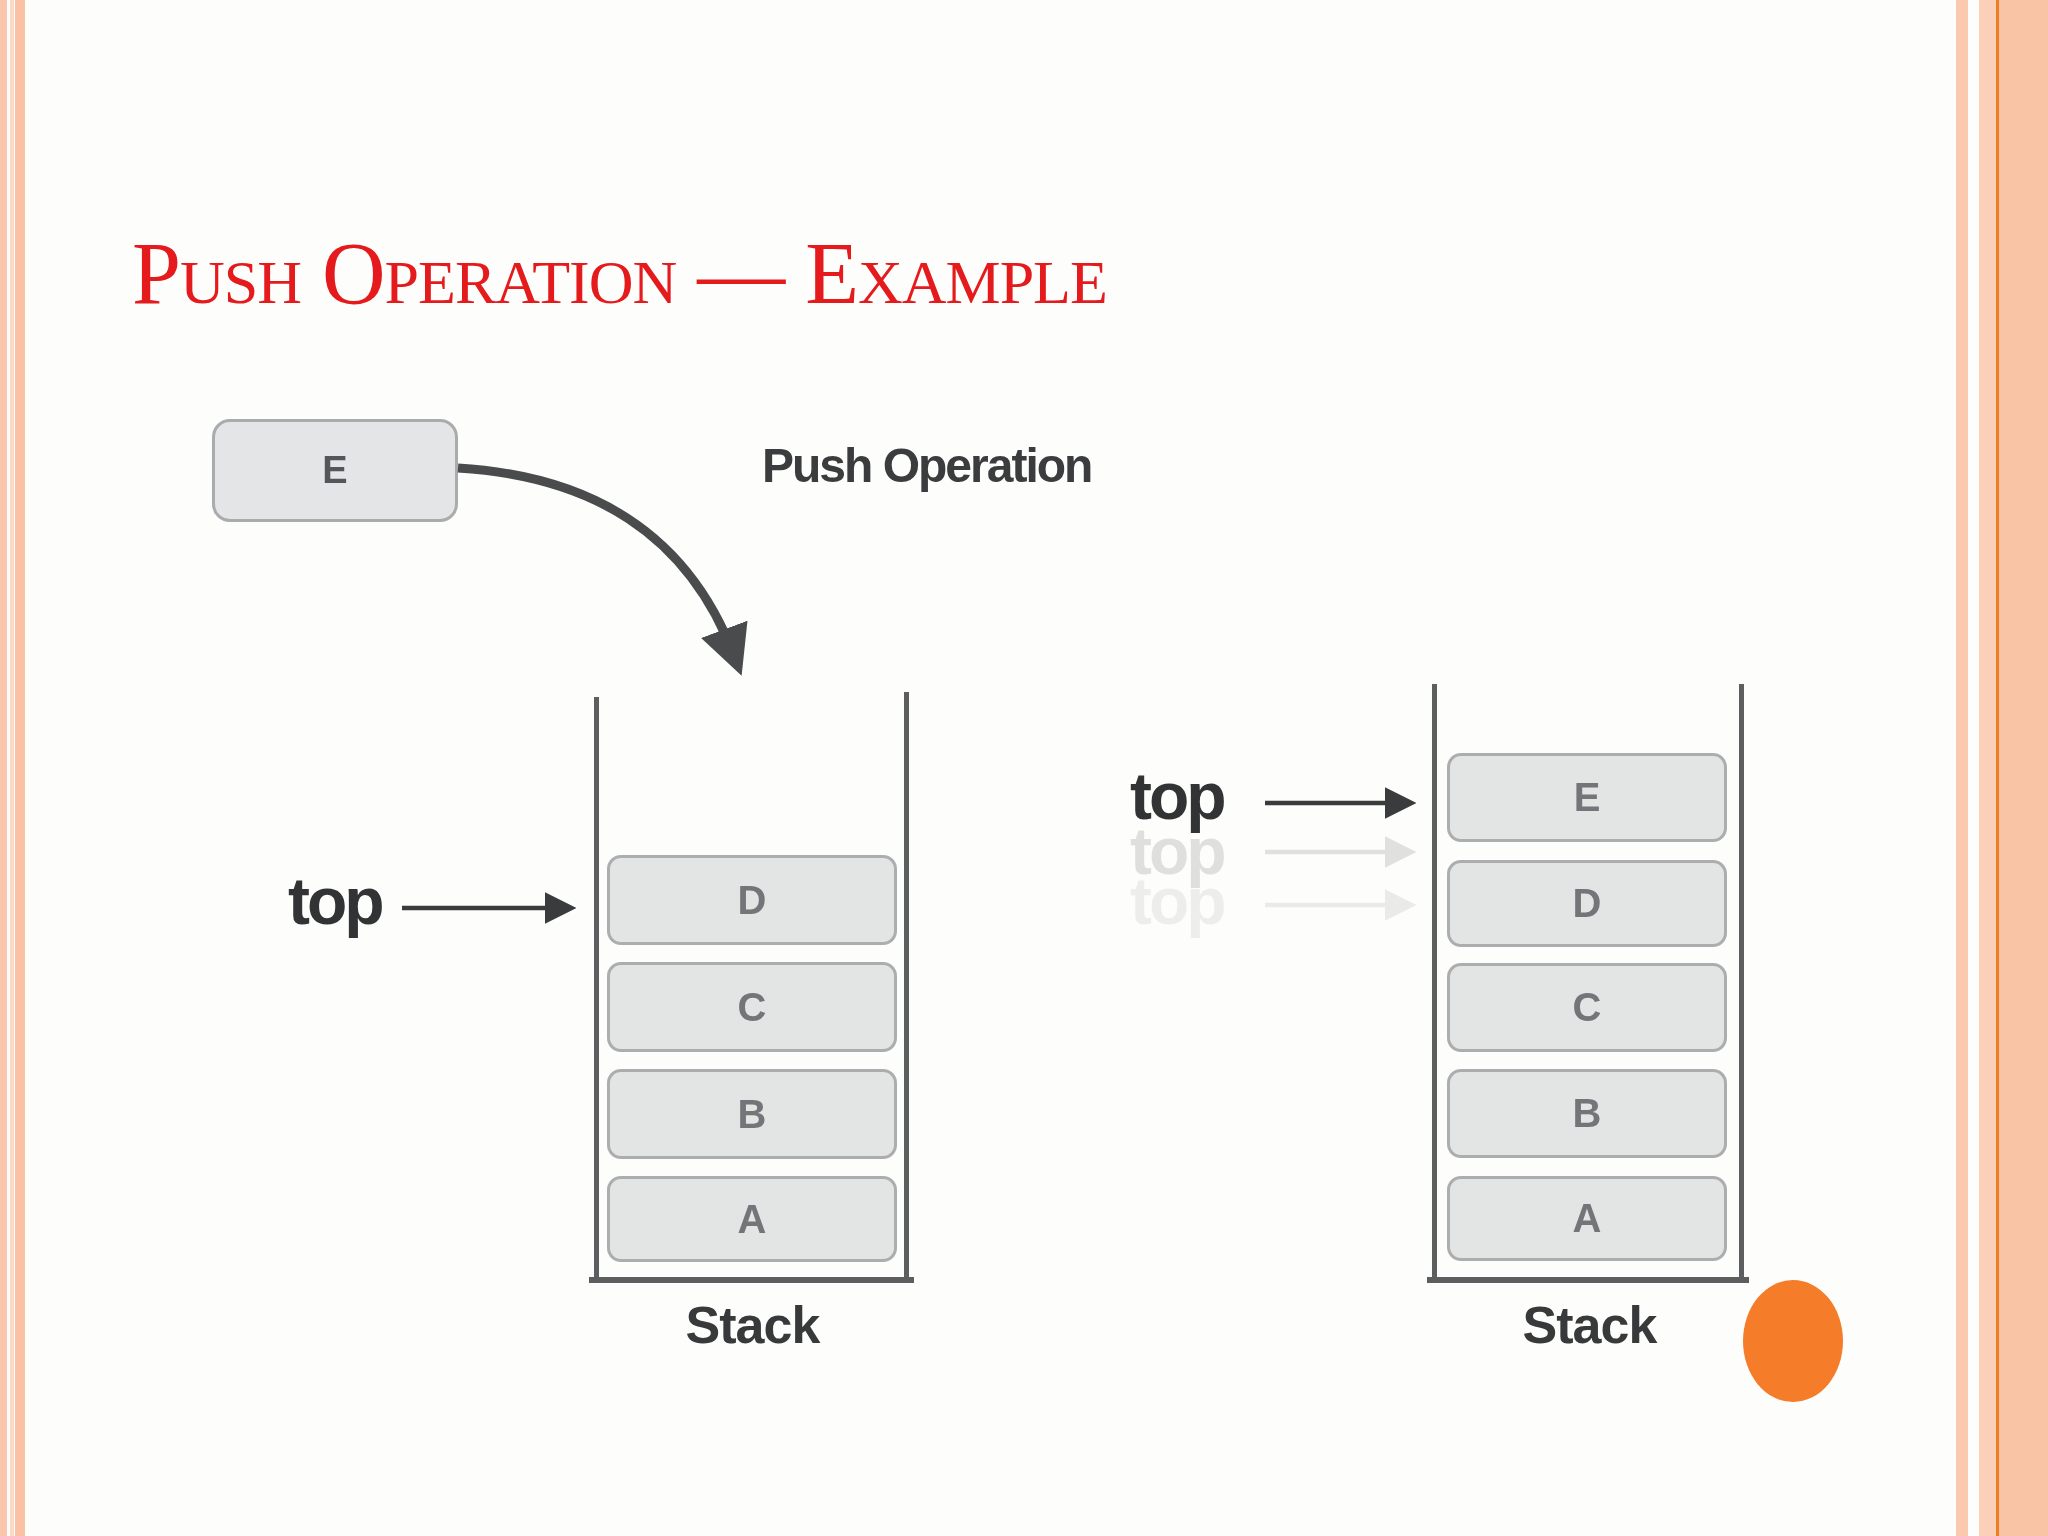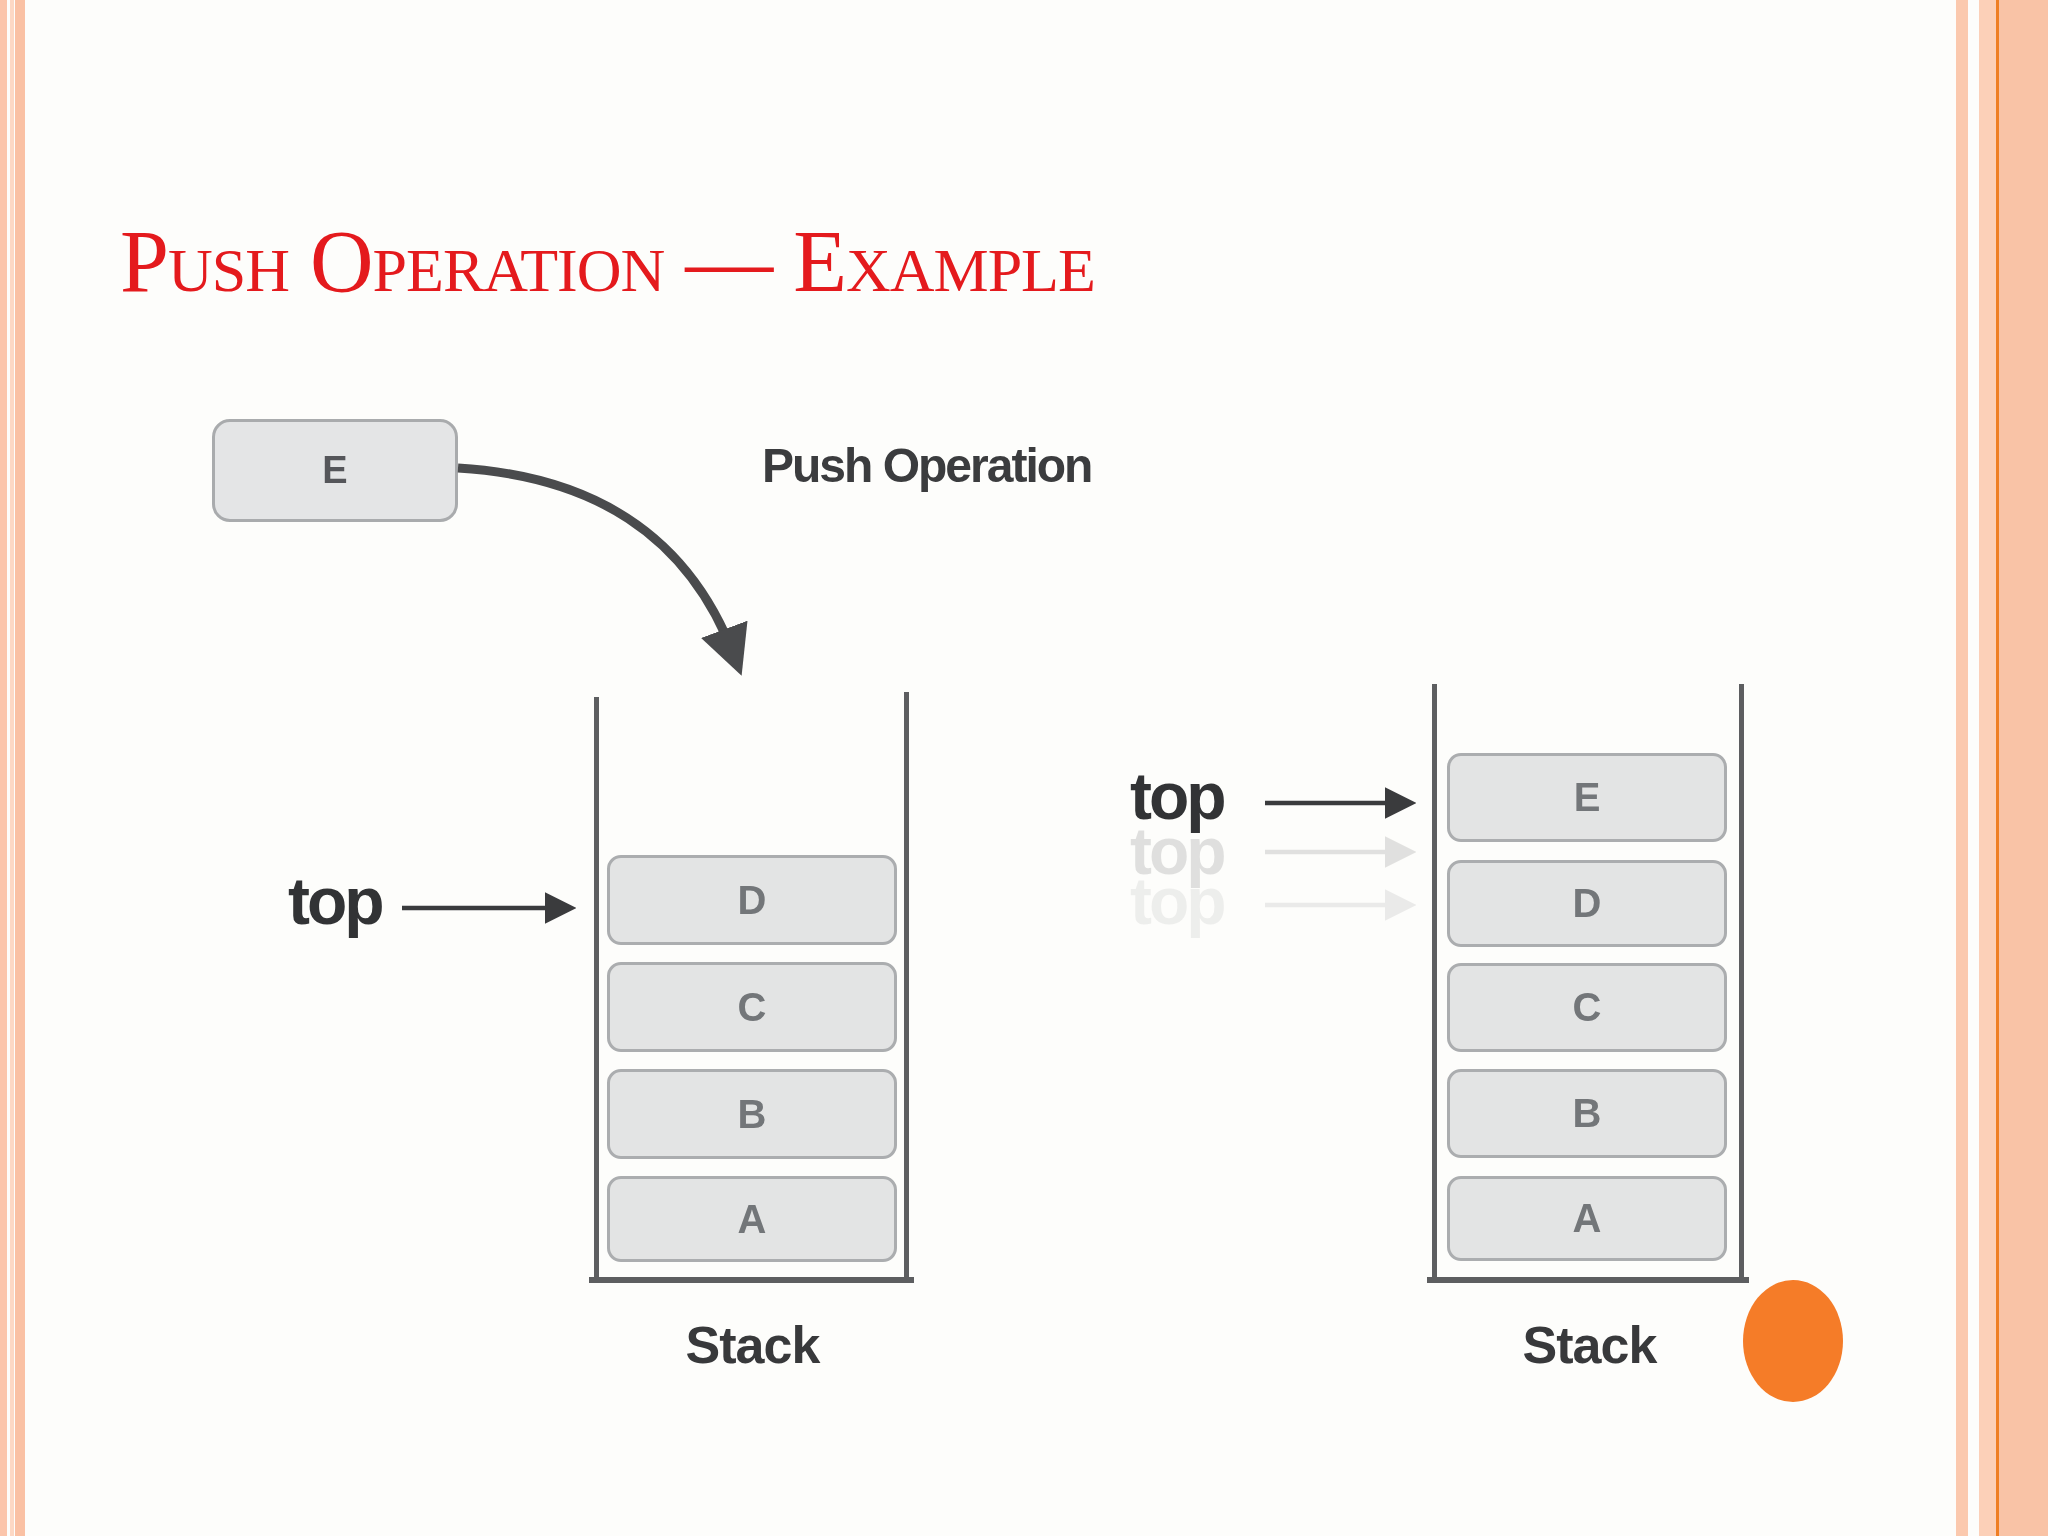--- a/index.html
+++ b/index.html
@@ -1,41 +1,41 @@
 <!DOCTYPE html>
 <html><head>
 <meta charset="utf-8">
 <style>
   html,body{margin:0;padding:0;}
   body{width:2048px;height:1536px;overflow:hidden;background:#fdfdfb;
        font-family:"Liberation Sans",sans-serif;position:relative;}
   .abs{position:absolute;}
   .stripe{position:absolute;top:0;height:1536px;}
-  .title{position:absolute;left:120px;top:218px;margin:0;
+  .title{position:absolute;left:120px;top:218px;margin:12px;
          font-family:"Liberation Serif",serif;font-weight:400;
          font-variant:small-caps;font-size:88px;line-height:1.0;
          letter-spacing:-1px;color:#e41a1d;white-space:nowrap;}
   .heading{position:absolute;left:762px;top:438px;width:520px;
            font-size:48px;font-weight:bold;letter-spacing:-2px;
            color:#3b3c3e;white-space:nowrap;}
   .ebox{position:absolute;left:212px;top:419px;width:246px;height:103px;
         background:#e4e5e6;border:3px solid #a9abad;border-radius:18px;
         display:flex;align-items:center;justify-content:center;
         box-sizing:border-box;}
   .ebox span{font-size:38px;font-weight:bold;color:#55565a;}
   .sbox{position:absolute;background:#e3e4e4;border:3px solid #abadaf;
         border-radius:14px;display:flex;align-items:center;
         justify-content:center;box-sizing:border-box;}
   .sbox span{font-size:40px;font-weight:bold;color:#737679;}
   .wall{position:absolute;background:#5d5e60;}
   .toplbl{position:absolute;font-size:66px;font-weight:bold;
           letter-spacing:-3px;color:#323335;line-height:1.0;}
   .caption{position:absolute;width:195px;text-align:center;
            font-size:52px;font-weight:bold;letter-spacing:-1px;
-           color:#38393b;margin-top:20px;}
+           color:#38393b;}
   .circle{position:absolute;left:1743px;top:1280px;width:100px;height:122px;
           border-radius:50%;background:#f57c28;}
   svg{position:absolute;overflow:visible;}
 </style>
 </head>
 <body>
 
 <div class="abs" style="left:0;top:0;width:2048px;height:1536px;">
 
   <div class="stripe" style="left:0;width:7px;background:#fbc5ab;"></div>

